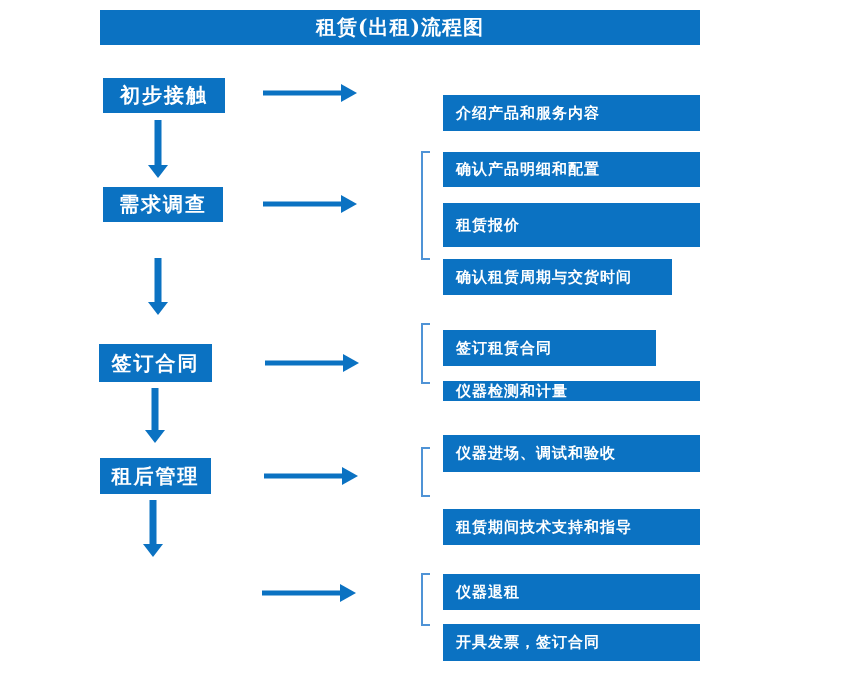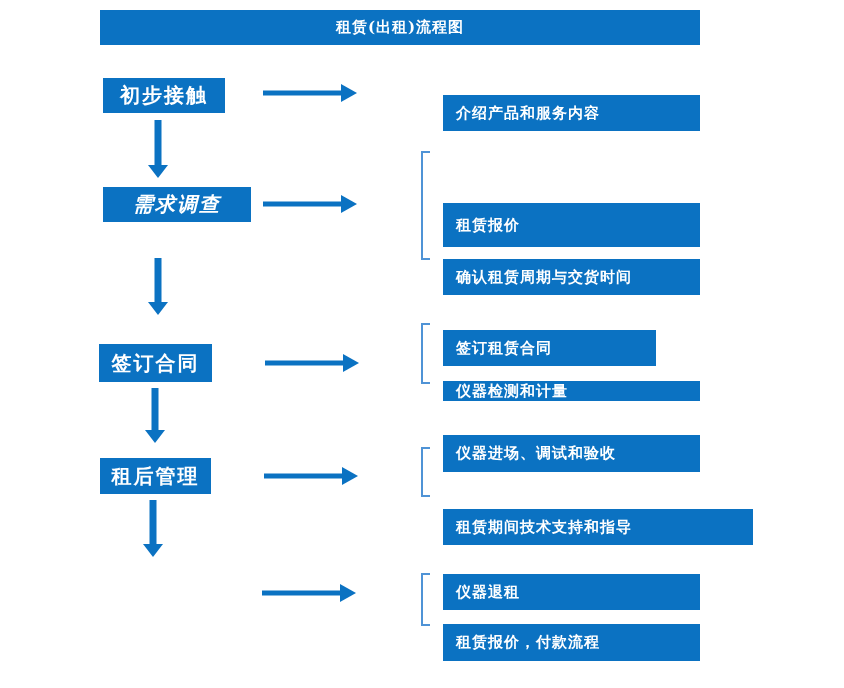--- a/index.html
+++ b/index.html
@@ -22,21 +22,21 @@
     position: absolute;
     background: var(--primary);
     color: var(--text);
     font-weight: bold;
     display: flex;
     align-items: center;
     white-space: nowrap;
   }
   .title-bar {
     justify-content: center;
-    font-size: 15px;
+    font-size: 20px;
     letter-spacing: 1px;
   }
   .left-box {
     justify-content: center;
     font-size: 20px;
     letter-spacing: 2px;
   }
   .right-box {
     font-size: 15px;
     padding-left: 13px;
@@ -79,37 +79,38 @@
   }
 </style>
 </head>
 <body>
 
 <div class="canvas">
 
   <div class="box title-bar" style="left:100px; top:10px; width:600px; height:35px;">租赁(出租)流程图</div>
 
   <div class="box left-box" style="left:103px; top:78px; width:122px; height:35px;">初步接触</div>
-  <div class="box left-box" style="left:103px; top:187px; width:148px; height:35px;font-style:italic;">需求调查</div>
+  <div class="box left-box" style="left:103px; top:187px; width:120px; height:35px;">需求调查</div>
   <div class="box left-box" style="left:99px; top:344px; width:113px; height:38px;">签订合同</div>
   <div class="box left-box" style="left:100px; top:458px; width:111px; height:36px;">租后管理</div>
 
   <div class="box right-box" style="left:443px; top:78px; width:257px; height:36px;">介绍产品和服务内容</div>
 
+  <div class="box right-box" style="left:443px; top:135px; width:257px; height:35px;">确认产品明细和配置</div>
   <div class="box right-box" style="left:443px; top:186px; width:257px; height:44px;">租赁报价</div>
-  <div class="box right-box" style="left:443px; top:242px; width:257px; height:36px;">确认租赁周期与交货时间</div>
+  <div class="box right-box" style="left:443px; top:242px; width:229px; height:36px;">确认租赁周期与交货时间</div>
 
   <div class="box right-box" style="left:443px; top:313px; width:213px; height:36px;">签订租赁合同</div>
   <div class="box right-box" style="left:443px; top:364px; width:257px; height:20px;">仪器检测和计量</div>
 
   <div class="box right-box" style="left:443px; top:418px; width:257px; height:37px;font-family:Liberation Serif, serif;">仪器进场、调试和验收</div>
-  <div class="box right-box" style="left:443px; top:492px; width:310px; height:36px;font-family:Liberation Serif, serif;">租赁期间技术支持和指导</div>
+  <div class="box right-box" style="left:443px; top:492px; width:257px; height:36px;font-family:Liberation Serif, serif;">租赁期间技术支持和指导</div>
 
   <div class="box right-box" style="left:443px; top:557px; width:257px; height:36px;">仪器退租</div>
-  <div class="box right-box" style="left:443px; top:607px; width:257px; height:37px;">租赁报价，付款流程</div>
+  <div class="box right-box" style="left:443px; top:607px; width:257px; height:37px;">开具发票，签订合同</div>
 
   <div class="harrow" style="left:263px; top:84px; width:94px;">
     <i class="shaft"></i>
       <i class="head"></i>
   </div>
   <div class="harrow" style="left:263px; top:195px; width:94px;">
     <i class="shaft"></i>
       <i class="head"></i>
   </div>
   <div class="harrow" style="left:265px; top:354px; width:94px;">

